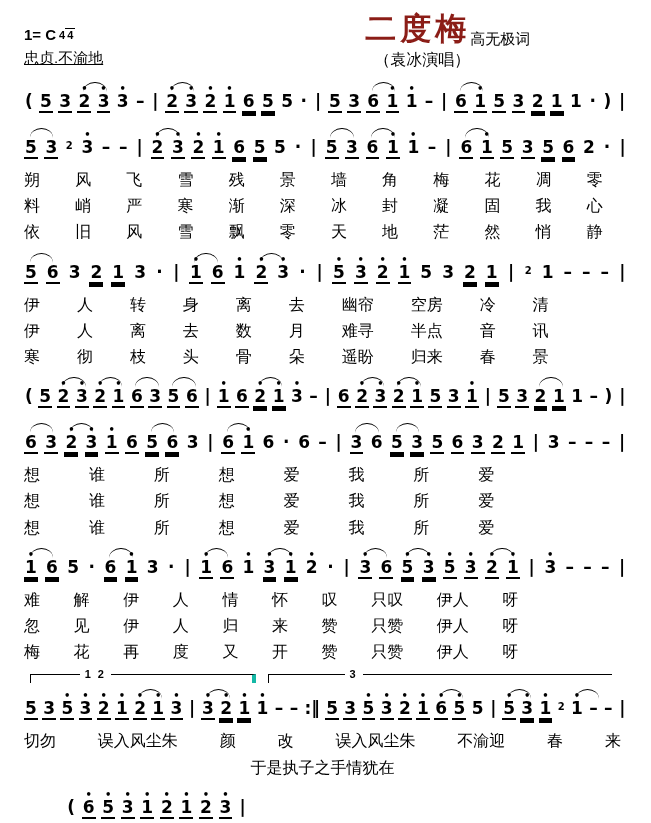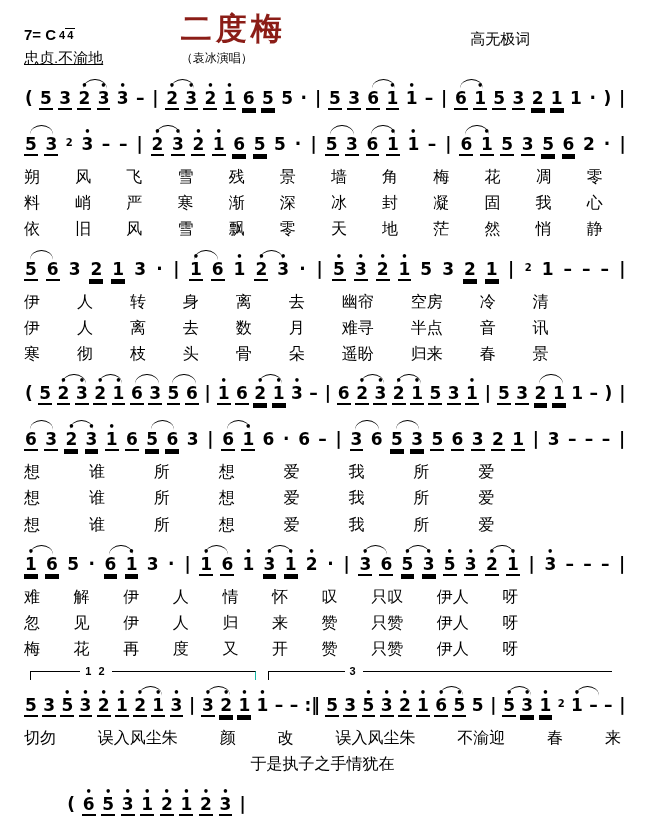--- a/index.html
+++ b/index.html
@@ -6,28 +6,28 @@
   body{
     width:651px;height:823px;overflow:hidden;box-sizing:border-box;
     background:#ffffff;color:#000;
     font-family:"Liberation Sans","DejaVu Sans",sans-serif;
   }
   .page{padding:12px 24px 0 24px;}
 
   
   .hdr{display:flex;align-items:flex-start;}
   .hdr .col-l{width:26%;padding-top:14px;}
-  .hdr .col-c{width:48%;text-align:left;}
+  .hdr .col-c{width:48%;text-align:right;}
   .hdr .col-r{width:26%;text-align:left;padding-top:16px;font-size:15px;line-height:1.5;}
   .keyline{font-size:15px;font-weight:bold;white-space:nowrap;}
   .frac{display:inline-block;text-align:right;vertical-align:middle;font-size:11px;line-height:1.05;font-weight:bold;margin-left:3px;}
   .frac .den{border-top:1px solid #000;padding:0 2px;}
   .expr{font-size:15px;margin-top:6px;text-decoration:underline;}
   .title{font-size:31px;font-weight:bold;letter-spacing:4px;line-height:1.1;}
-  .subtitle{font-size:12px;margin-top:4px;}
+  .subtitle{font-size:16px;margin-top:4px;}
 
   
   .score{margin-top:10px;}
   .sysrow{display:flex;justify-content:space-between;align-items:flex-end;
           margin:14px 0 2px 0;padding-bottom:6px;}
   .tok{display:inline-flex;flex-direction:column;align-items:center;position:relative;
        font-family:"DejaVu Sans",sans-serif;font-weight:bold;font-size:17px;}
   .od{display:block;font-size:10px;line-height:7px;height:7px;}
   .nm{display:block;line-height:19px;padding:0 1px;min-width:7px;text-align:center;}
   .u1{box-shadow:0 2px 0 #000;}
@@ -35,34 +35,34 @@
   .grace .nm{font-size:10px;line-height:12px;transform:translateY(-5px);}
   .grace .od{height:2px;}
   .tok.arc::before{content:"";position:absolute;top:-3px;left:40%;width:170%;height:9px;
        border-top:1.3px solid #000;border-radius:50% 50% 0 0/100% 100% 0 0;pointer-events:none;}
   .lyrow{display:flex;justify-content:space-between;font-size:16px;margin:7px 0;line-height:1.2;}
   .lyrow span{white-space:nowrap;}
 
   
   .volta{position:relative;height:15px;margin:10px 0 -8px 0;}
   .vb{position:absolute;top:3px;height:9px;border-top:1px solid #000;box-sizing:border-box;}
-  .vb.first{left:1%;width:37.5%;border-left:1px solid #000;border-right:1px solid #14b8a6;}
+  .vb.first{left:1%;width:37.5%;border-left:1px solid #000;border-right:4px solid #14b8a6;}
   .vb.second{left:40.5%;width:57%;border-left:1px solid #000;}
   .vb .vlabel{position:absolute;top:-1px;transform:translateY(-50%);left:22%;
        background:#fff;padding:0 5px;font-size:11px;font-weight:bold;letter-spacing:2px;}
 </style>
 </head>
 <body>
 
 <div class="page">
 
   <div class="hdr">
     <div class="col-l">
       <div class="keyline">
-        <span>7= C</span><span class="frac"><span class="num">4</span><span class="den">4</span></span>
+        <span>1= C</span><span class="frac"><span class="num">4</span><span class="den">4</span></span>
       </div>
       <div class="expr">忠贞.不渝地</div>
     </div>
     <div class="col-c">
       <div class="title" style="color: rgb(139, 29, 23);">二度梅</div>
       <div class="subtitle">（袁冰演唱）</div>
     </div>
     <div class="col-r">
       <div>高无极词</div>
     </div>

